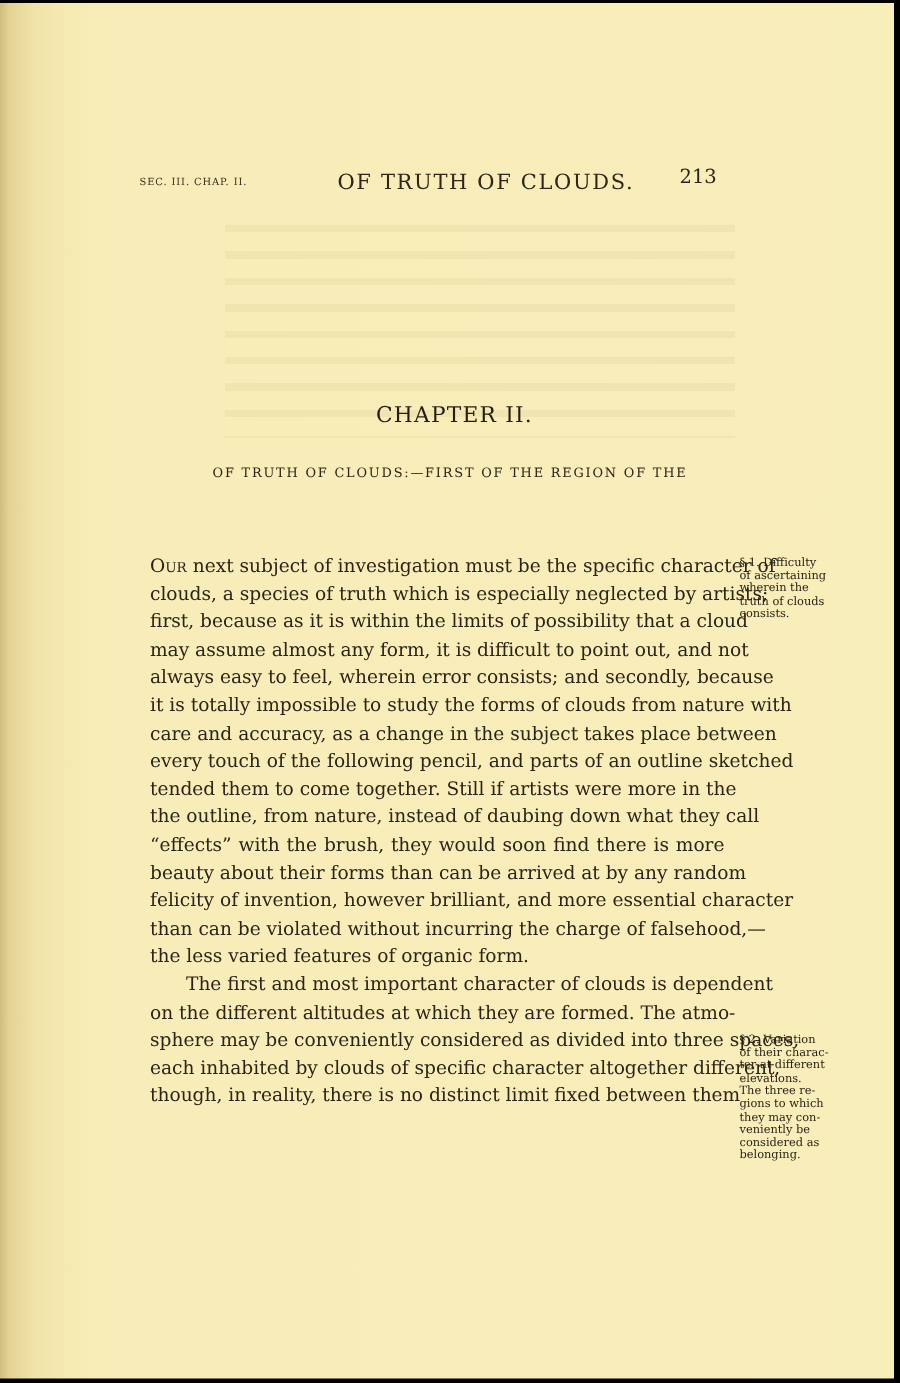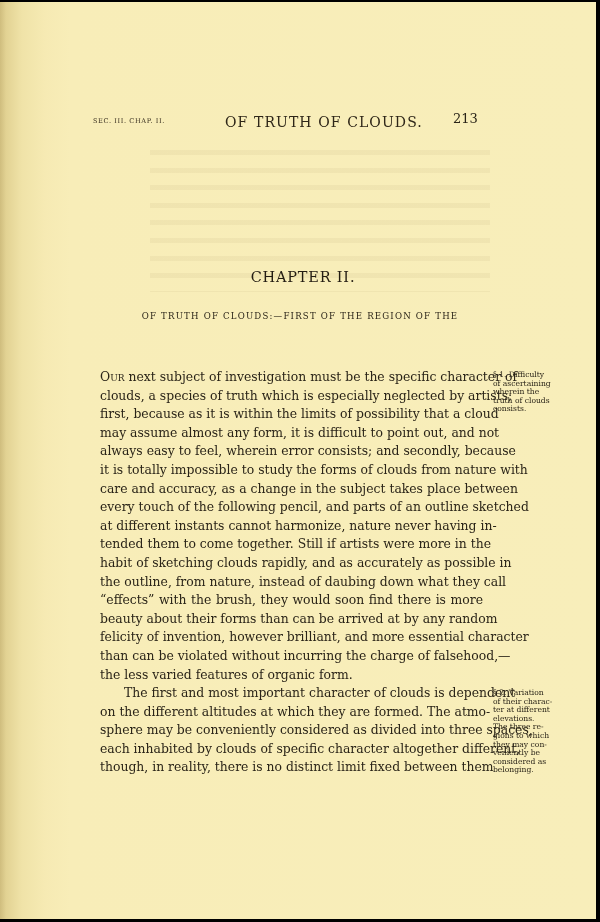--- a/index.html
+++ b/index.html
@@ -132,23 +132,21 @@
   <div class="body">
 
     <div class="line"><span class="smallcaps">Our</span><span> next subject of investigation must be the specific character of</span></div>
     <div class="line">clouds, a species of truth which is especially neglected by artists;</div>
     <div class="line">first, because as it is within the limits of possibility that a cloud</div>
     <div class="line">may assume almost any form, it is difficult to point out, and not</div>
     <div class="line">always easy to feel, wherein error consists; and secondly, because</div>
     <div class="line">it is totally impossible to study the forms of clouds from nature with</div>
     <div class="line">care and accuracy, as a change in the subject takes place between</div>
     <div class="line">every touch of the following pencil, and parts of an outline sketched</div>
-    <div class="line">at different instants cannot harmonize, nature never having in-</div>
     <div class="line">tended them to come together.  Still if artists were more in the</div>
-    <div class="line">habit of sketching clouds rapidly, and as accurately as possible in</div>
     <div class="line">the outline, from nature, instead of daubing down what they call</div>
     <div class="line">“effects” with the brush, they would soon find there is more</div>
     <div class="line">beauty about their forms than can be arrived at by any random</div>
     <div class="line">felicity of invention, however brilliant, and more essential character</div>
     <div class="line">than can be violated without incurring the charge of falsehood,—</div>
     <div class="line last">the less varied features of organic form.</div>
 
     <div class="line indent">The first and most important character of clouds is dependent</div>
     <div class="line">on the different altitudes at which they are formed.  The atmo-</div>
     <div class="line">sphere may be conveniently considered as divided into three spaces,</div>

